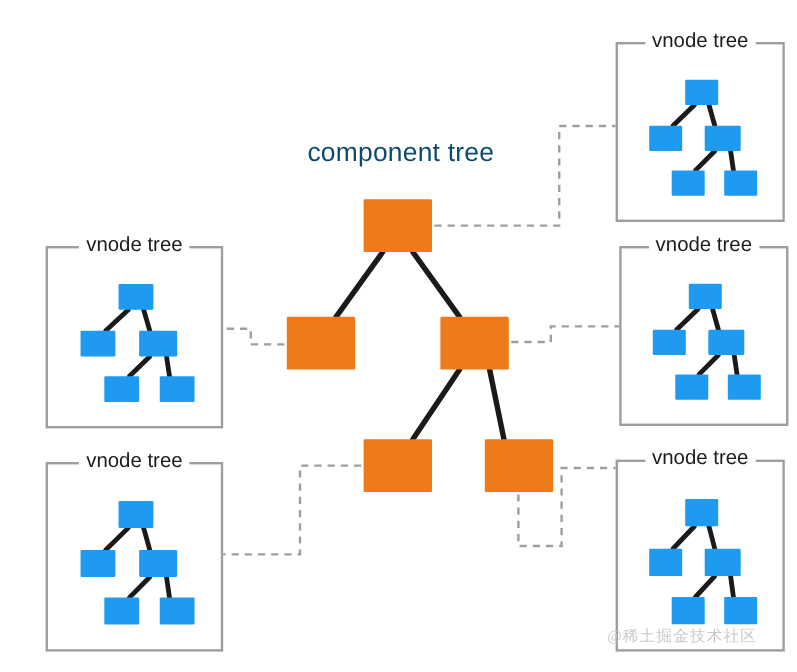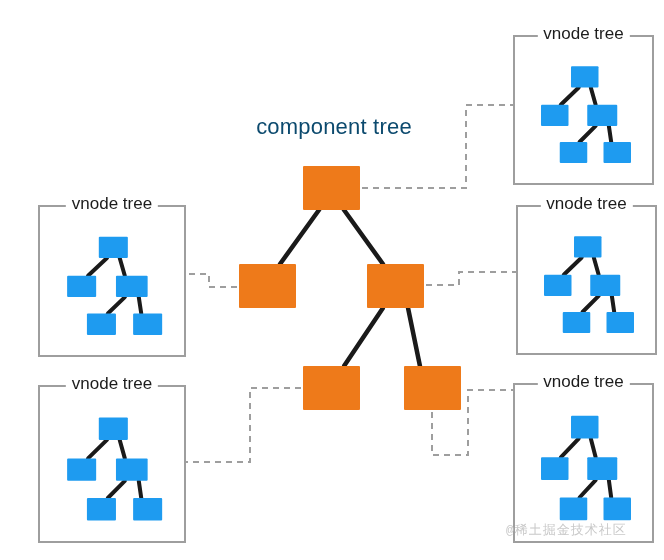--- a/index.html
+++ b/index.html
@@ -46,21 +46,21 @@
   }
 
   #watermark{
     position:absolute;
     left:506px;
     top:521px;
     font-size:13px;
     color:#c9c9c9;
     letter-spacing:1px;
     white-space:nowrap;
-    font-family:Liberation Mono, monospace;
+    font-family:Liberation Serif, serif;
   }
 </style>
 </head>
 <body>
 
 <div id="stage">
 
   <svg id="svg" viewBox="0 0 664 560" xmlns="http://www.w3.org/2000/svg">
       <g>
         <path d="M 362 188 L 466 188 L 466 105 L 513 105" fill="none" stroke="#9e9e9e" stroke-width="2" stroke-dasharray="6 5" stroke-linecap="butt"></path>

